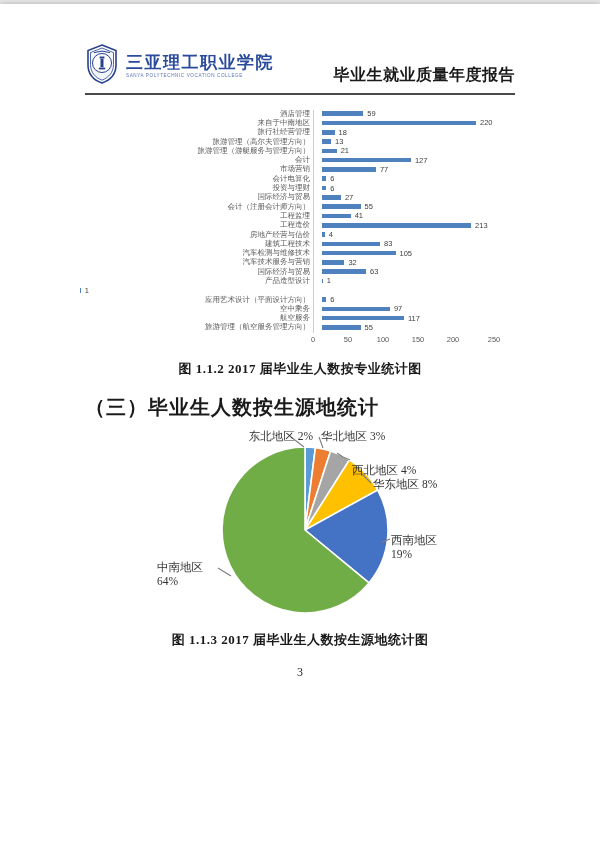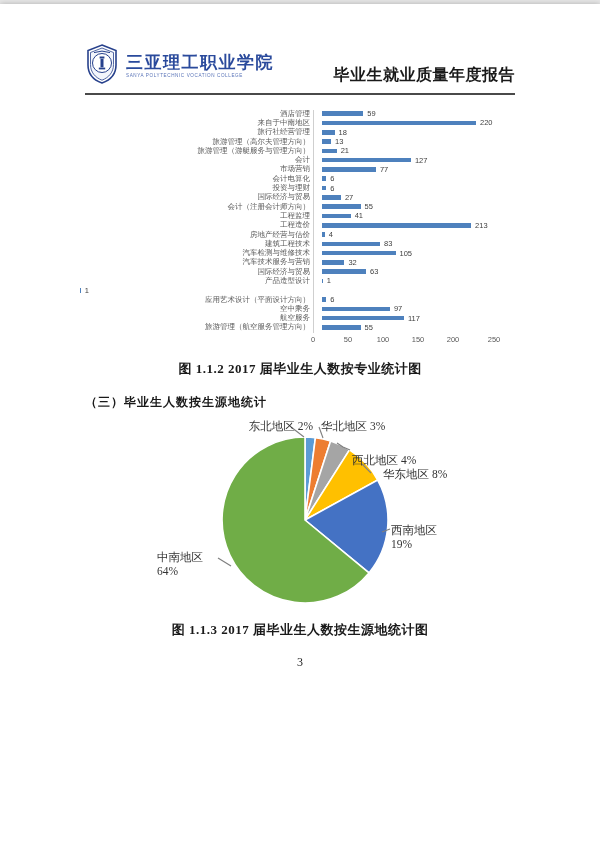--- a/index.html
+++ b/index.html
@@ -26,21 +26,21 @@
   .bar-axis-line{position:absolute;left:233px;top:1px;width:1px;height:223px;background:#cfcfcf;}
   .bar-row{display:flex;align-items:center;height:9.3px;}
   .bar-label{width:230px;text-align:right;padding-right:12px;font-size:7.5px;color:#595959;
     white-space:nowrap;overflow:visible;}
   .bar-fill{height:4.6px;background:#4e81bd;flex:none;}
   .bar-value{font-size:7.5px;color:#404040;margin-left:4px;}
   .bar-axis{position:relative;height:13px;margin-left:233px;margin-top:3px;}
   .bar-tick{position:absolute;top:0;transform:translateX(-50%);font-size:7.5px;color:#595959;}
   
   .fig-caption{ text-align:center;font-weight:bold;font-size:13px;margin-top:12px;letter-spacing:.5px;}
-  .section-heading{margin:16px 85px 0 85px;font-weight:bold;font-size:12px;letter-spacing:1px;}
+  .section-heading{margin:16px 85px 0 85px;font-weight:bold;font-size:20px;letter-spacing:1px;}
   .body-paragraph{margin:8px 85px 0 85px;font-size:15px;line-height:31px;text-align:justify;
     text-justify:inter-character;text-indent:2em;letter-spacing:.5px;}
   
   .pie-wrap{position:relative;height:200px;margin-top:6px;}
   .pie-svg{position:absolute;left:0;top:0;}
   .pie-label{position:absolute;font-size:11.5px;color:#333;line-height:14px;white-space:nowrap;}
   .pie-label .pct{display:block;}
   .page-number{ text-align:center;font-size:12px;margin-top:16px;color:#222;}
 </style>
 </head>
@@ -218,21 +218,21 @@
         <path d="M291,10 L304,20" fill="none" stroke="#7f7f7f" stroke-width="1.1"></path>
         <path d="M319,10 L323,21" fill="none" stroke="#7f7f7f" stroke-width="1.1"></path>
         <path d="M350,33 L343,30 L337,26" fill="none" stroke="#7f7f7f" stroke-width="1.1"></path>
         <path d="M371,56 L362,47" fill="none" stroke="#7f7f7f" stroke-width="1.1"></path>
         <path d="M390,112 L382,115" fill="none" stroke="#7f7f7f" stroke-width="1.1"></path>
         <path d="M218,141 L231,149" fill="none" stroke="#7f7f7f" stroke-width="1.1"></path>
       </svg>
   <div class="pie-label" style="right: 287px; text-align: center; top: 2px;">东北地区 2%</div>
       <div class="pie-label" style="left: 321px; top: 2px;">华北地区 3%</div>
       <div class="pie-label" style="left: 352px; top: 36px;">西北地区 4%</div>
-      <div class="pie-label" style="left: 383px; top: 50px;">华东地区 8%</div>
+      <div class="pie-label" style="left: 373px; top: 50px;">华东地区 8%</div>
       <div class="pie-label" style="left: 391px; top: 106px;"><span>西南地区</span><span class="pct">19%</span></div>
       <div class="pie-label" style="left: 157px; top: 133px;"><span>中南地区</span><span class="pct">64%</span></div>
     </div>
 
   <div class="fig-caption" style="margin-top:4px">图 1.1.3  2017 届毕业生人数按生源地统计图</div>
 
   <div class="page-number">3</div>
 
 </div>
 

